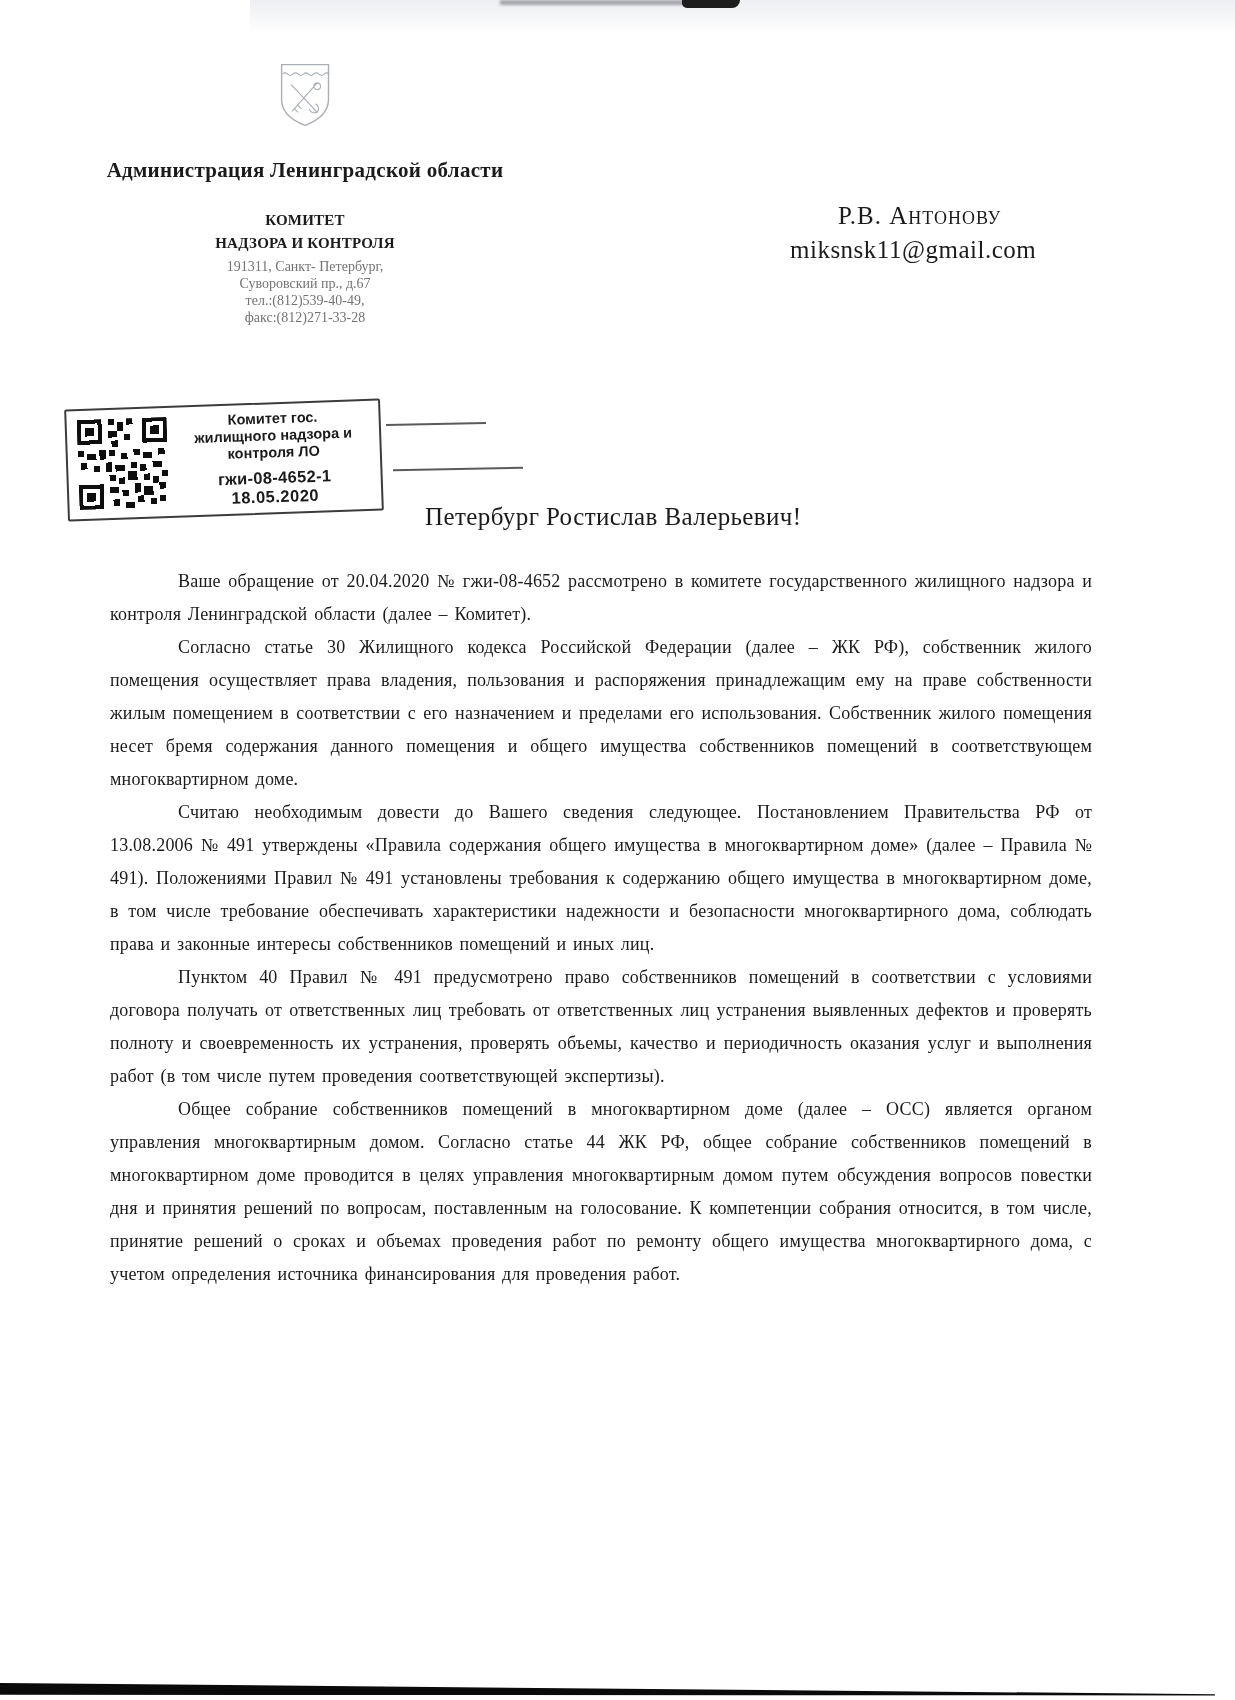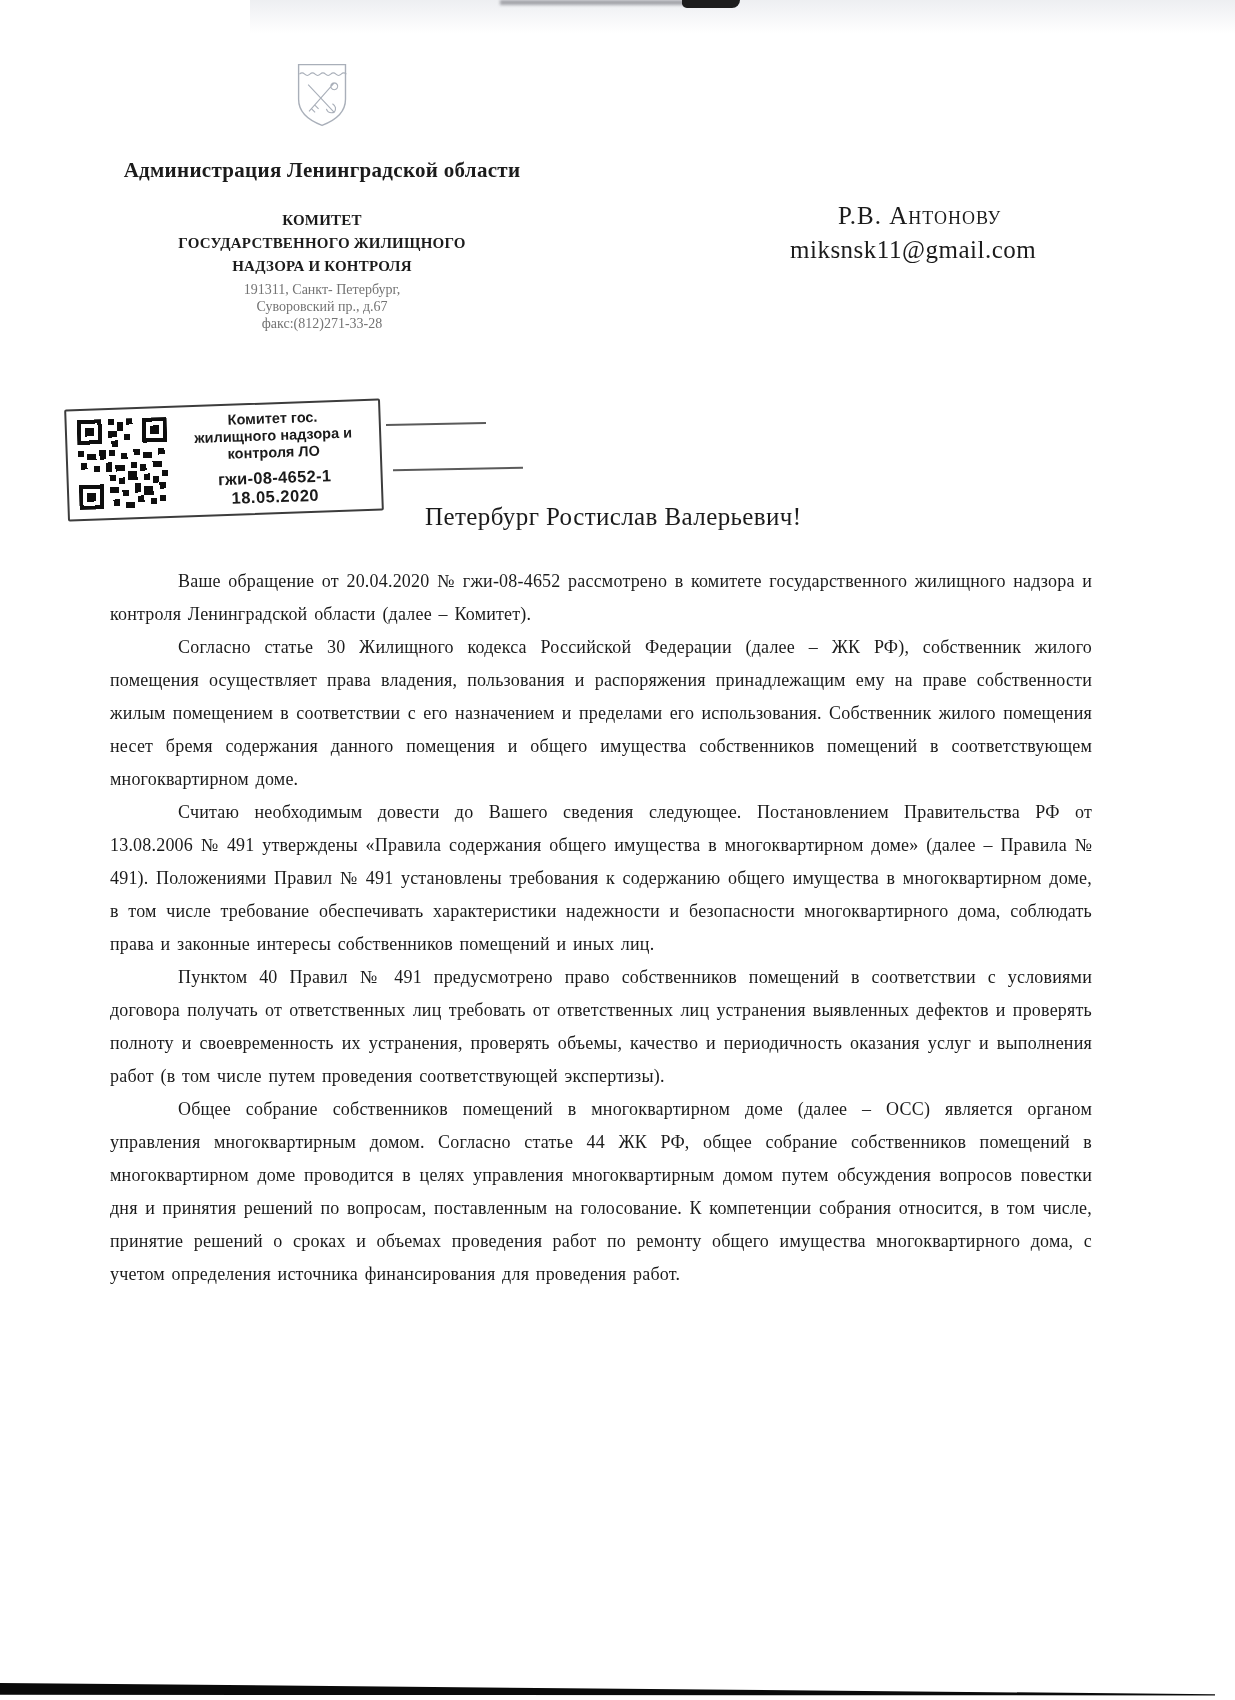--- a/index.html
+++ b/index.html
@@ -29,21 +29,21 @@
     background:#1d1d1d;
     border-radius:0 0 10px 6px;
     filter:blur(0.5px);
   }
   .scan-bottom{
     position:absolute;left:0;top:1675px;width:1235px;height:25px;
   }
 
   
   .letterhead{
-    position:absolute;left:72px;top:60px;width:500px;
+    position:absolute;left:55px;top:60px;width:500px;
     text-align:center;
   }
   .emblem{height:66px;margin:2px auto 0 auto;display:block;}
   .org-admin{
     margin-top:30px;
     font-size:21px;font-weight:bold;letter-spacing:0.3px;
   }
   .org-committee{margin-top:26px;font-weight:bold;font-size:15px;line-height:23px;letter-spacing:0.2px;}
   .org-address{margin-top:3px;font-size:14px;line-height:17px;color:#737373;}
 
@@ -106,26 +106,26 @@
   <div class="letterhead">
     <svg class="emblem" viewBox="0 0 60 76" fill="none" stroke="#a9afb9" stroke-width="1.6">
       <path d="M3,3 h54 v40 q0,20 -27,30 q-27,-10 -27,-30 Z"></path>
       <path d="M4,14 q3,-3 6,0 q3,3 6,0 q3,-3 6,0 q3,3 6,0 q3,-3 6,0 q3,3 6,0 q3,-3 6,0 q3,3 6,0 q3,-3 6,0" stroke-width="1.2"></path>
       <path d="M14,26 L44,58 M44,58 q4,-6 -2,-10 M44,58 q-7,2 -9,-4" stroke-width="1.3"></path>
       <path d="M44,24 L15,57 M44,24 a4,4 0 1 0 0.1,0 M22,50 l4,4 M18,54 l4,4" stroke-width="1.3"></path>
     </svg>
     <div class="org-admin">Администрация Ленинградской области</div>
     <div class="org-committee">
       <div>КОМИТЕТ</div>
-      <div>ГОСУДАРСТВЕННОГО ЖИЛИЩНОГО</div>
       <div>НАДЗОРА И КОНТРОЛЯ</div>
     </div>
     <div class="org-address">
       <div>191311, Санкт- Петербург,</div>
       <div>Суворовский пр., д.67</div>
+      <div>тел.:(812)539-40-49,</div>
       <div>факс:(812)271-33-28</div>
     </div>
   </div>
 
   <div class="addressee-name">Р.В. Антонову</div>
   <div class="addressee-email">miksnsk11@gmail.com</div>
 
   <div class="stamp">
     <svg class="qr" viewBox="0 0 29 29" shape-rendering="crispEdges" fill="#0e0e0e">
       <rect x="0" y="0" width="8" height="8"></rect>

